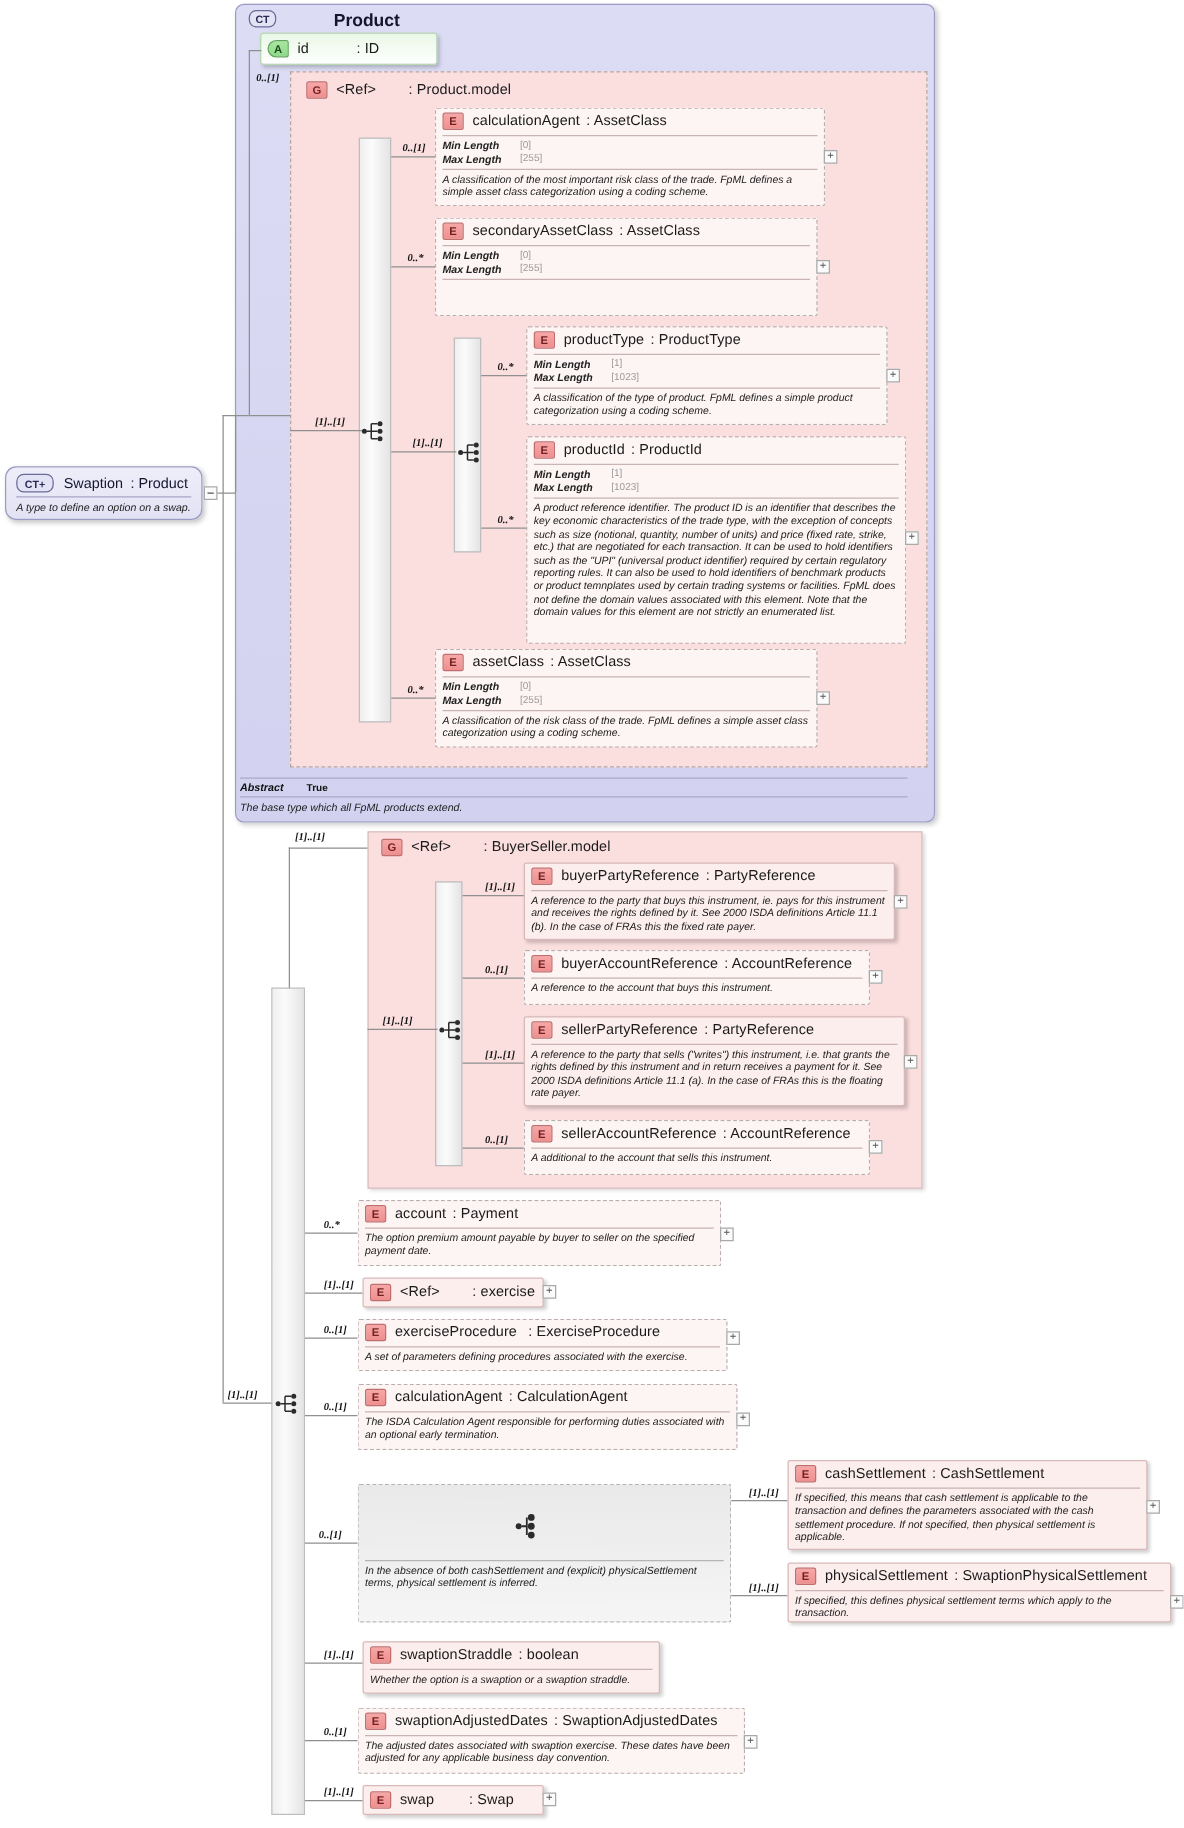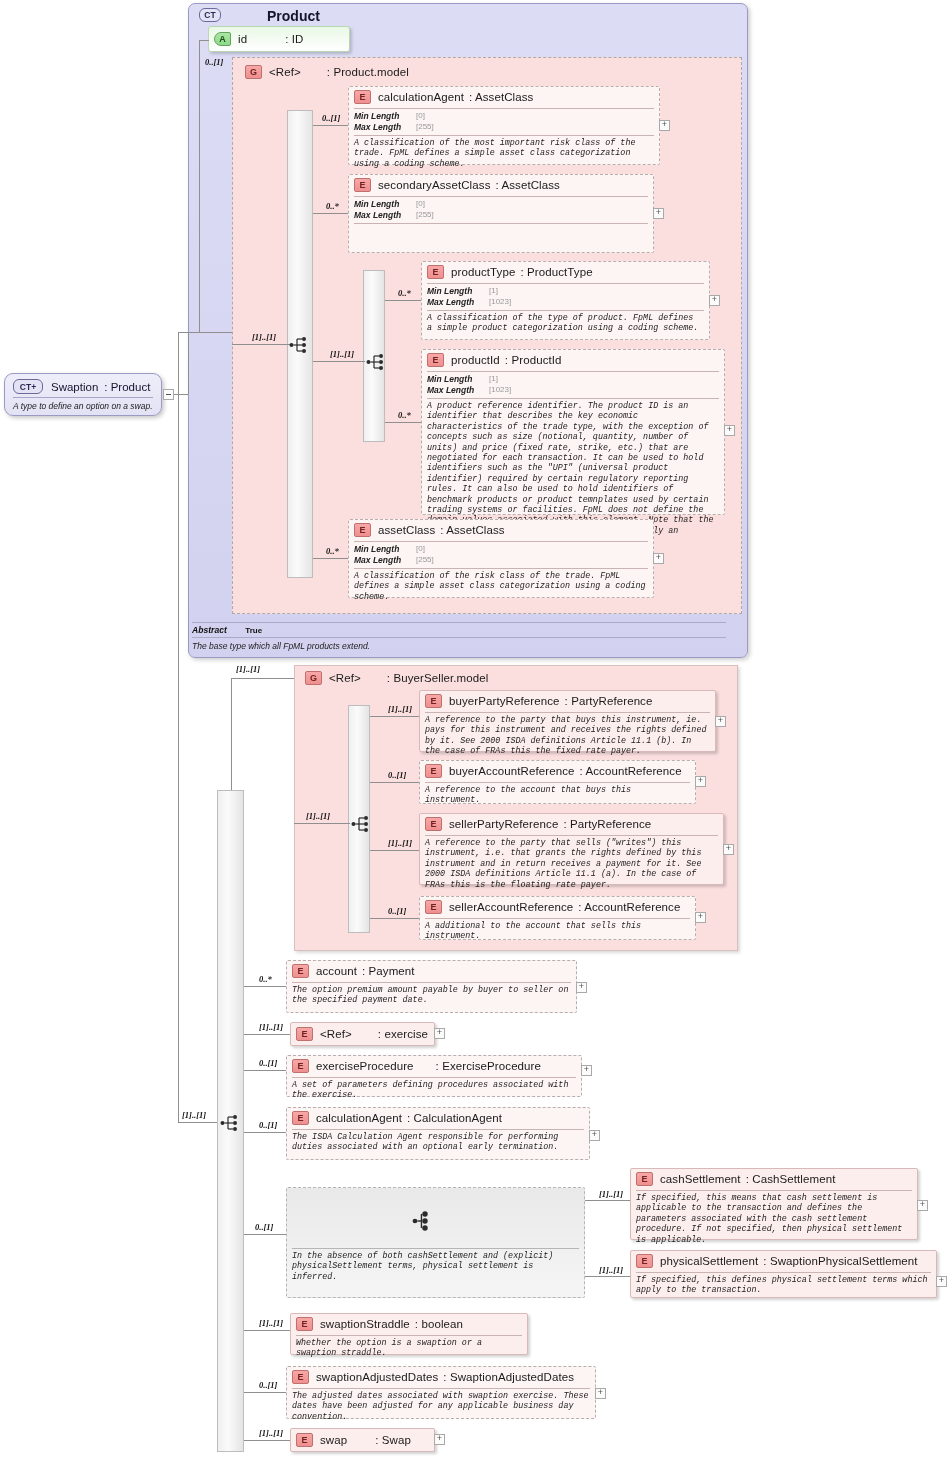--- a/index.html
+++ b/index.html
@@ -76,21 +76,20 @@
   .facet-row { display:flex; }
   .facet-name { width: 62px; font-weight: 600; }
   .facet-val  { color:#9a9a9a; font-style: normal; font-size: 8px; }
 
   .doc {
     padding: 2px 6px 3px 5px;
     font-size: 8.4px;
     font-style: italic;
     color: #1c1c1c;
     line-height: 10.4px;
-    font-family: Liberation Mono, monospace;
   }
 
   
   .plus {
     position: absolute;
     width: 11px; height: 11px;
     background: #fbfbfb;
     border: 1px solid #a9a9a9;
     color: #555;
     font-size: 9px; line-height: 9px;
@@ -526,21 +525,21 @@
     </div>
   </div>
   <div class="card" style="left:259px; top:1022px;">[1]..[1]</div>
   <div class="line h" style="left:244px; top:1034px; width:46px;"></div>
   <div class="plus" style="left:434px; top:1028px;"></div>
 
   <div class="node dashed" style="left:286px; top:1055px; width:296px; height:42px;">
     <div class="node-head">
       <span class="badge e">E</span>
       <span class="node-title">exerciseProcedure</span>
-      <span class="node-title" style="margin-left:22px;">: ExerciseProcedure</span>
+      <span class="node-title" style="margin-left:9px;">: ExerciseProcedure</span>
     </div>
     <div class="rule"></div>
     <div class="doc">A set of parameters defining procedures associated with the exercise.</div>
   </div>
   <div class="card" style="left:259px; top:1058px;">0..[1]</div>
   <div class="line h" style="left:244px; top:1070px; width:42px;"></div>
   <div class="plus" style="left:581px; top:1065px;"></div>
 
   <div class="node dashed" style="left:286px; top:1107px; width:304px; height:53px;">
     <div class="node-head">

